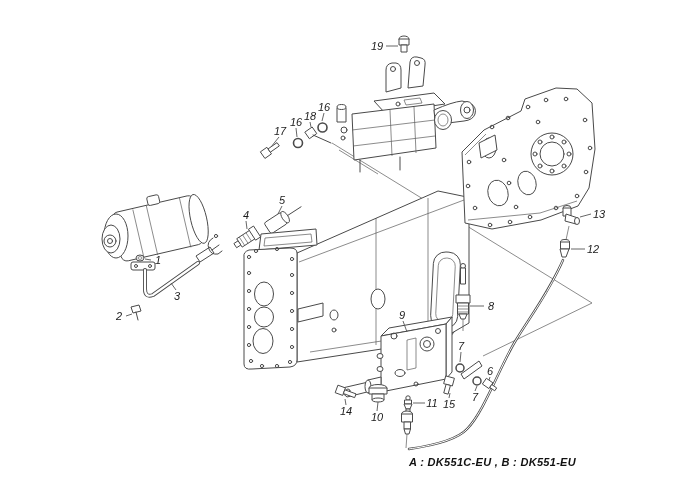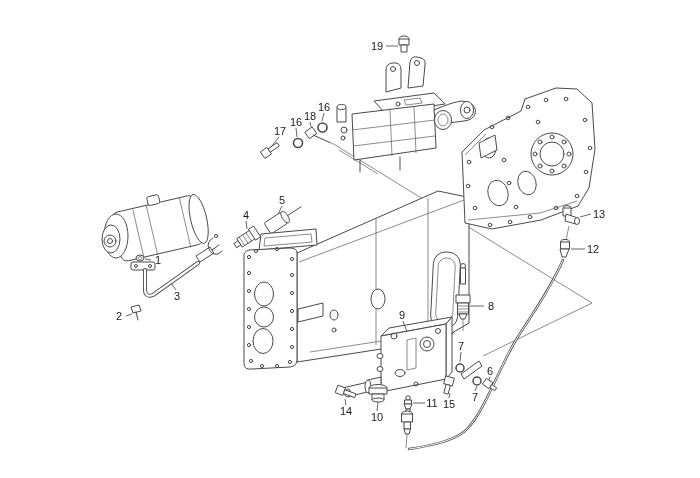--- a/index.html
+++ b/index.html
@@ -1,17 +1,17 @@
 <!DOCTYPE html>
 <html><head>
 <meta charset="utf-8">
 <style>
   html,body{margin:0;padding:0;background:#fff;}
   #stage{position:relative;width:612px;height:478px;background:#fff;overflow:hidden;
-         font-family:"Liberation Sans", sans-serif;}
+         font-family:"Liberation Sans", sans-serif;font-style:italic;}
   svg{position:absolute;left:0;top:0;}
   svg *{vector-effect:non-scaling-stroke;}
   .ln{fill:none;stroke:#4a4a4a;stroke-width:1;stroke-linejoin:round;stroke-linecap:round;}
   .fw{fill:#ffffff;stroke:#4a4a4a;stroke-width:1;stroke-linejoin:round;}
   .thin{fill:none;stroke:#5a5a5a;stroke-width:0.7;}
   .tube{fill:none;stroke:#4a4a4a;stroke-width:4;stroke-linejoin:round;stroke-linecap:round;}
   .tubecore{fill:none;stroke:#ffffff;stroke-width:2.2;stroke-linecap:round;}
   .hose{fill:none;stroke:#4a4a4a;stroke-width:2.4;stroke-linecap:round;}
   .hosecore{fill:none;stroke:#ffffff;stroke-width:1;stroke-linecap:round;}
   .leader{stroke:#555;stroke-width:0.9;}
@@ -362,13 +362,14 @@
         <text x="346" y="411" class="callout" text-anchor="middle" dominant-baseline="central">14</text>
         <line x1="377" y1="411" x2="378" y2="402" class="leader"></line>
         <text x="377" y="417" class="callout" text-anchor="middle" dominant-baseline="central">10</text>
         <line x1="425" y1="403" x2="413" y2="403" class="leader"></line>
         <text x="432" y="403" class="callout" text-anchor="middle" dominant-baseline="central">11</text>
         <line x1="449" y1="398" x2="450" y2="393" class="leader"></line>
         <text x="449" y="404" class="callout" text-anchor="middle" dominant-baseline="central">15</text>
       </g>
 </svg>
 
+<div id="footer-note">A : DK551C-EU , B : DK551-EU</div>
 </div>
 
 </body></html>

